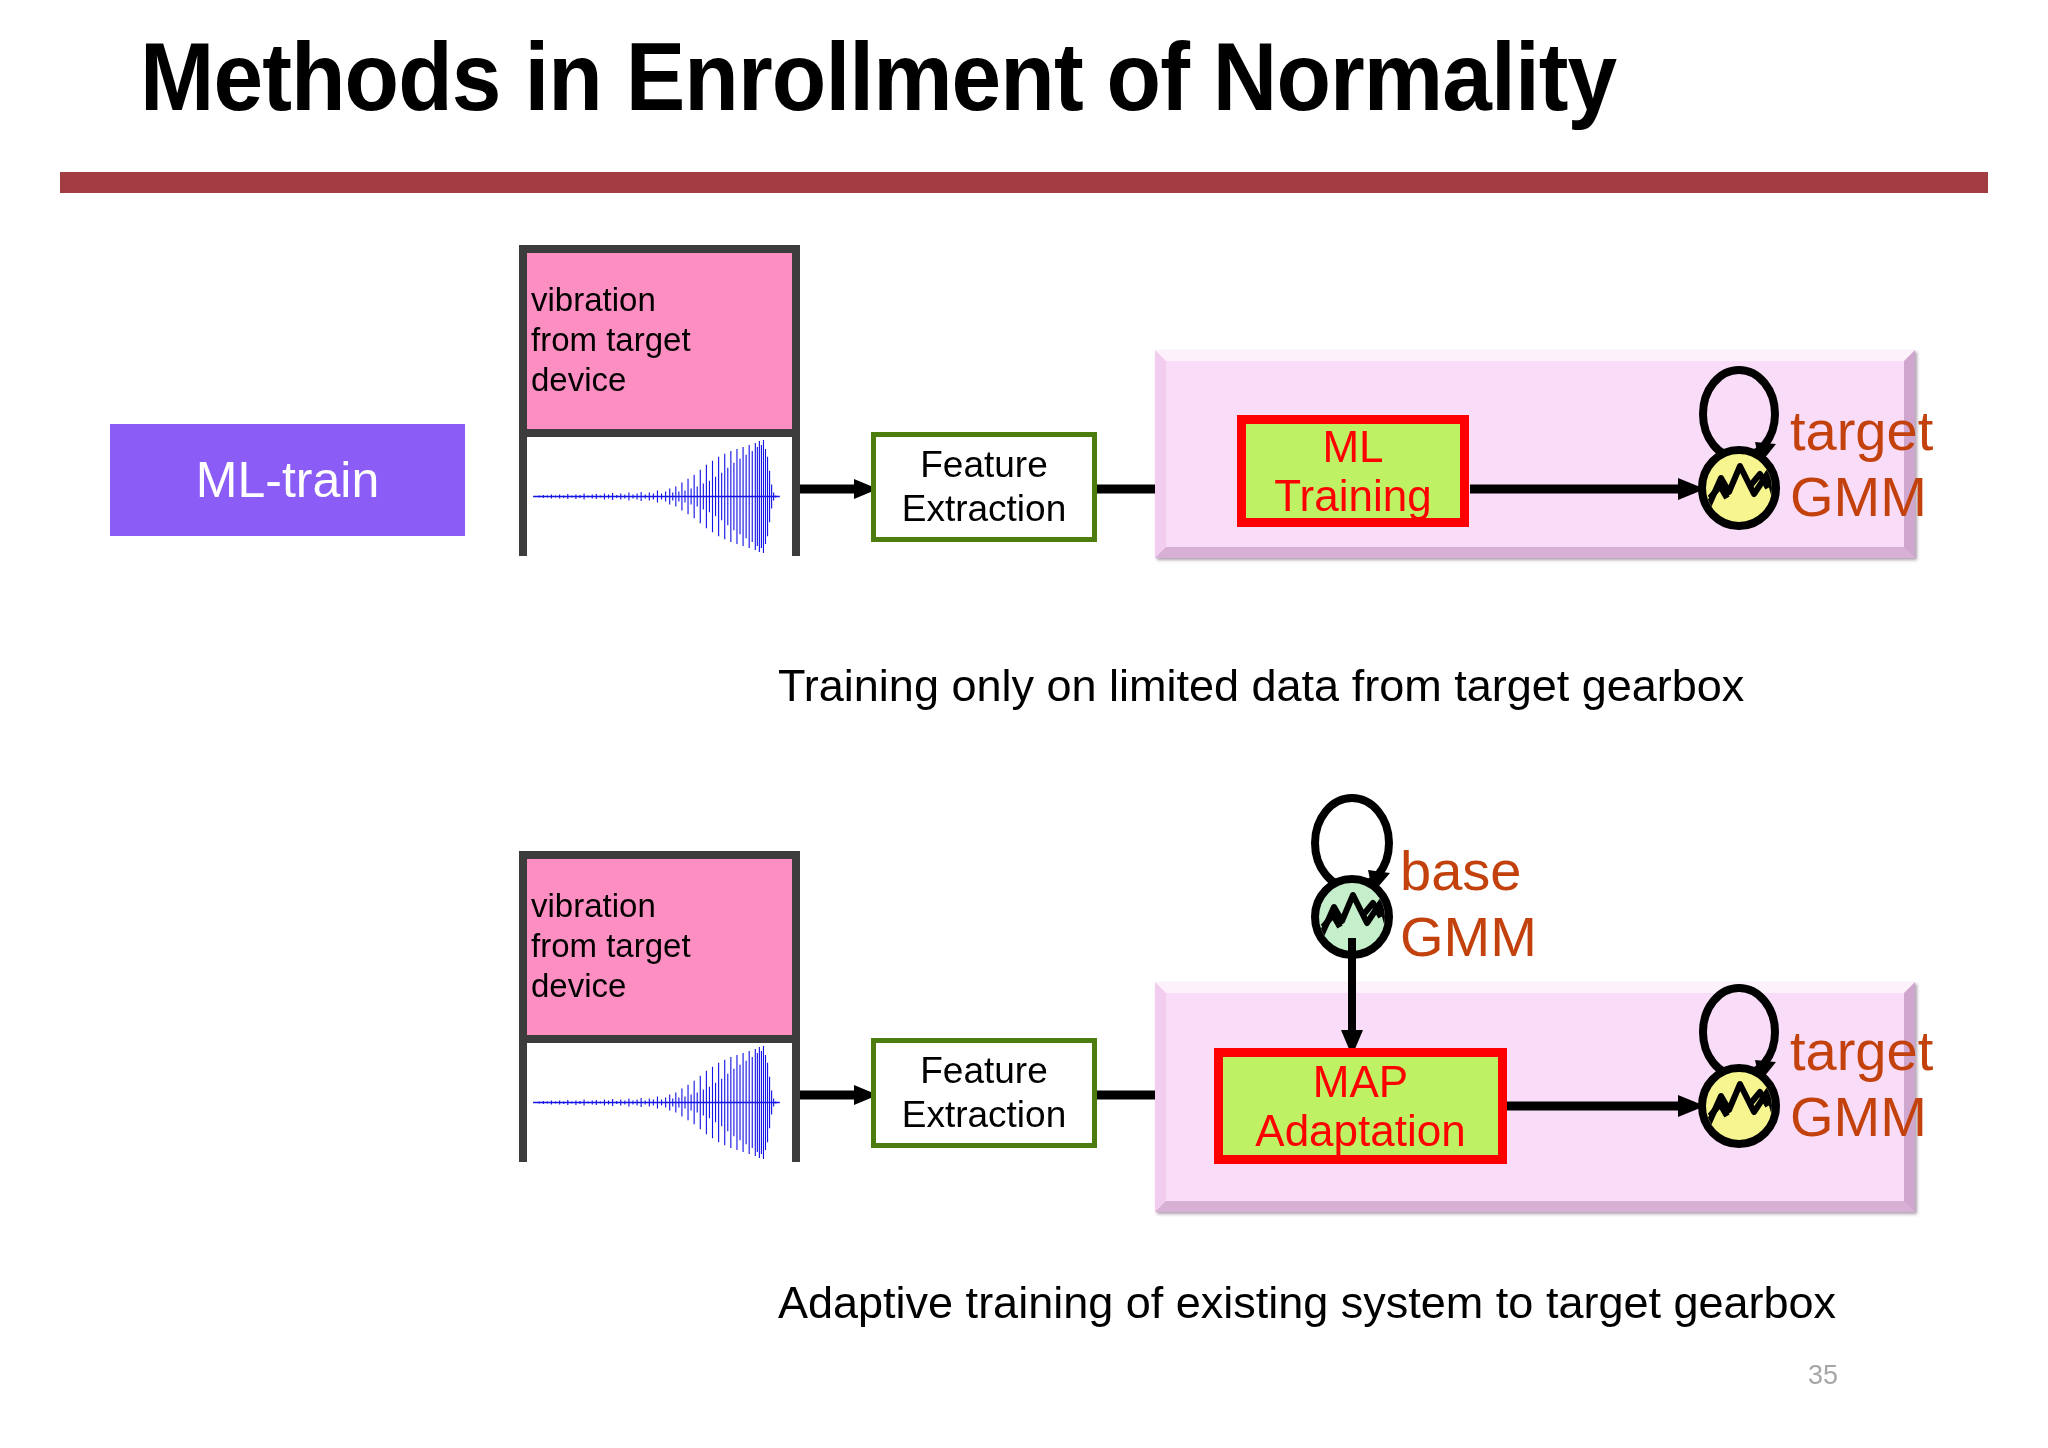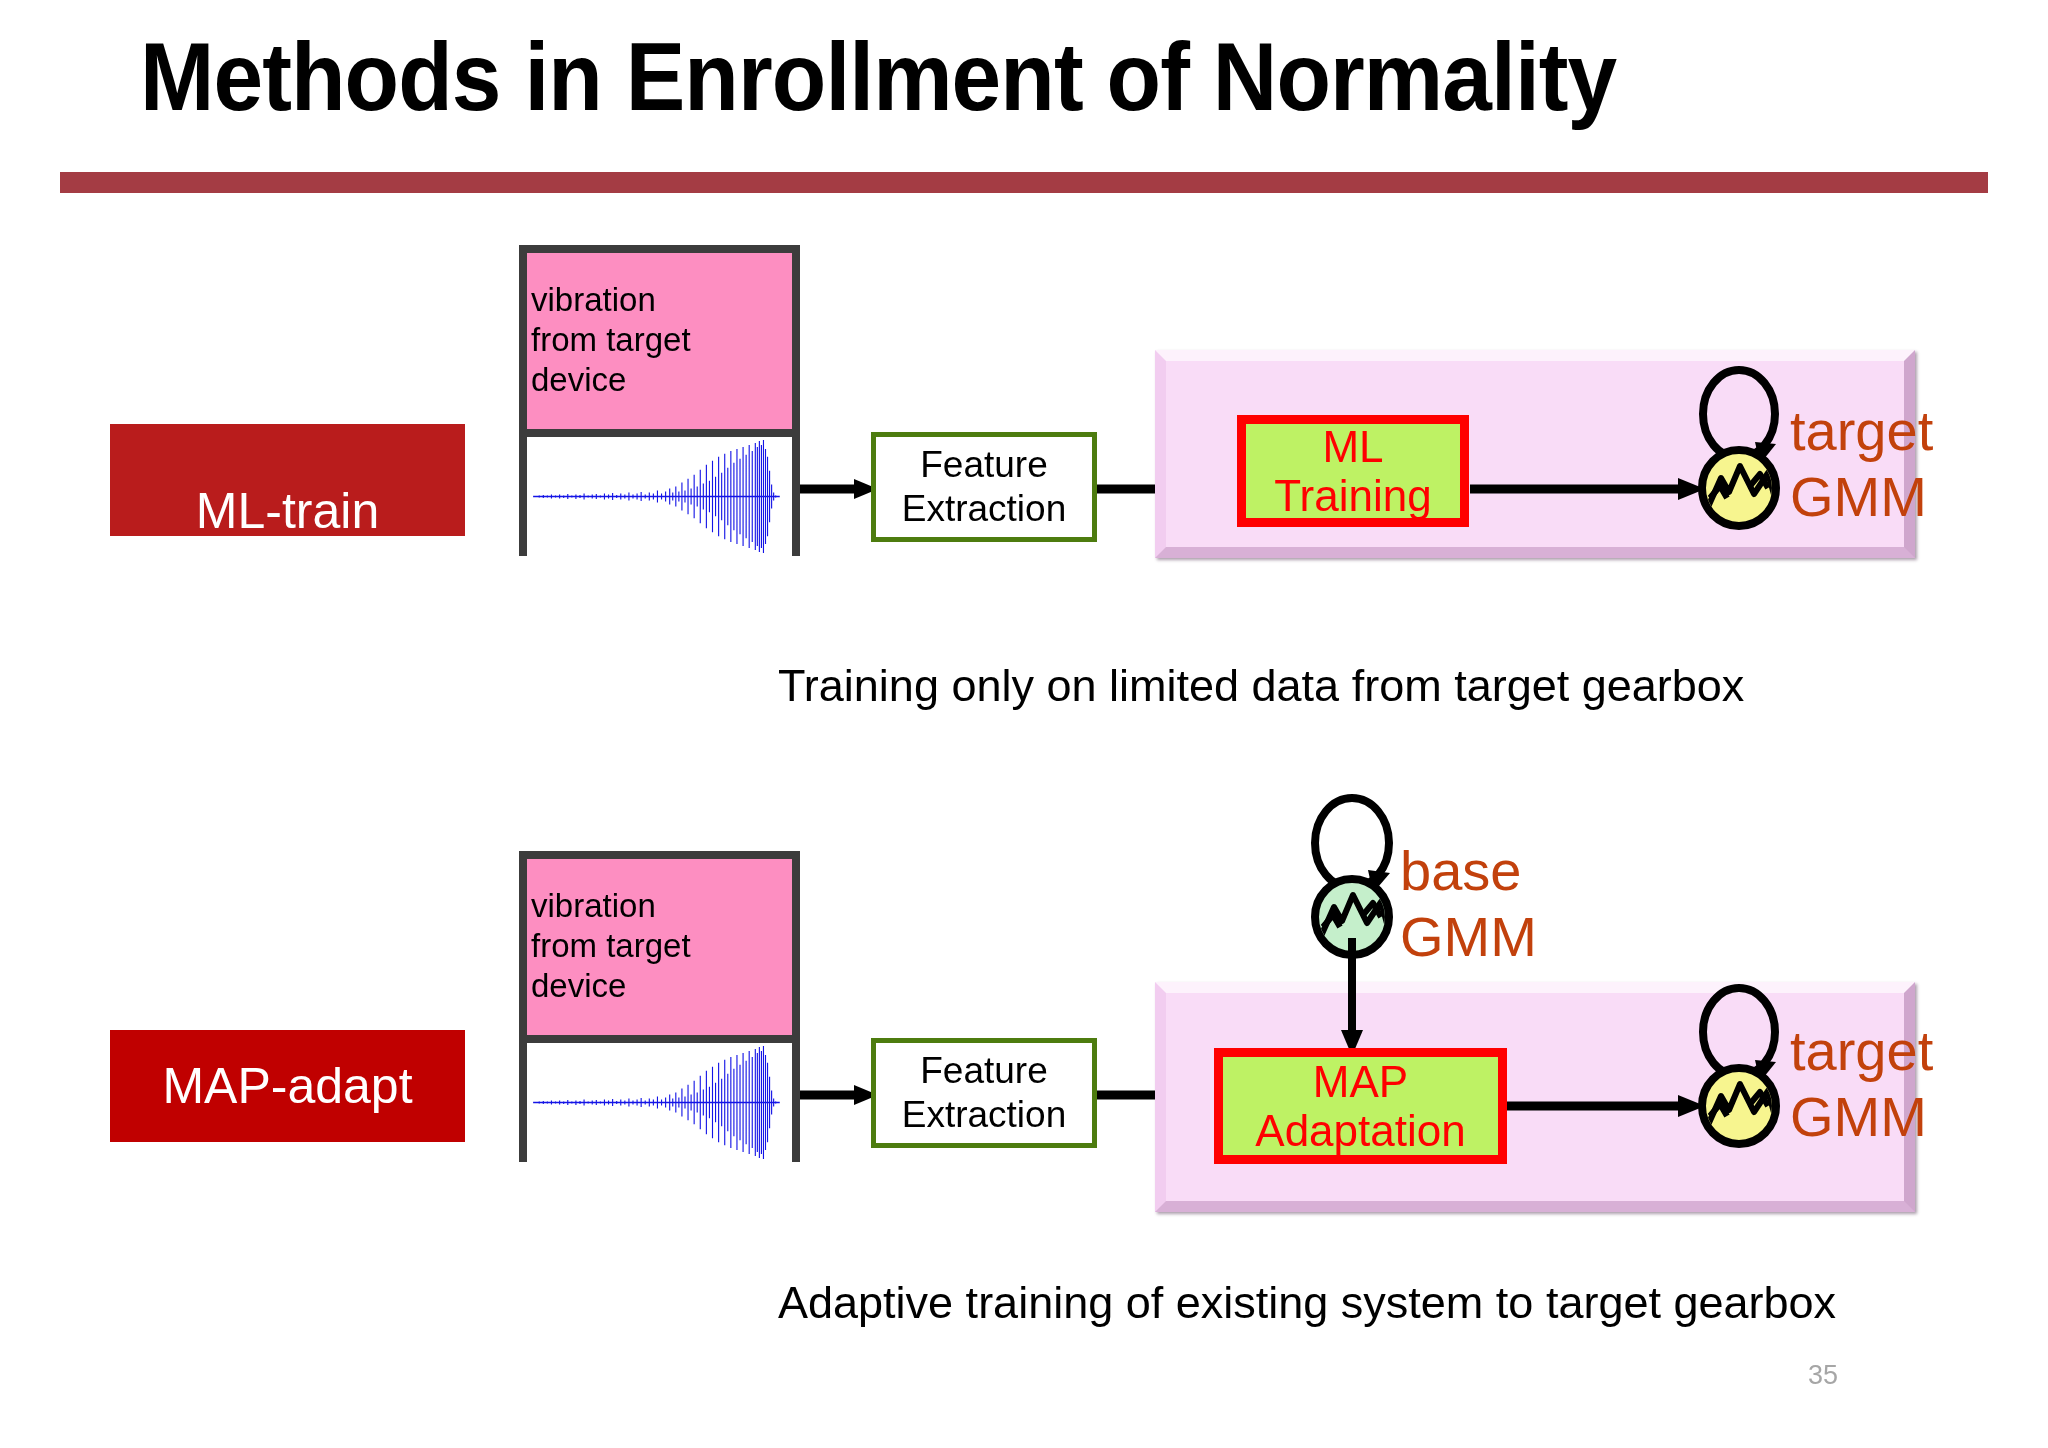--- a/index.html
+++ b/index.html
@@ -33,21 +33,21 @@
   }
 
   
   .tag{
     position:absolute;
     display:flex;align-items:center;justify-content:center;
     color:#ffffff;
     font-size:50px;
     line-height:1;
   }
-  .tag-ml   { left:110px; top:424px; width:355px; height:112px; background:#b91c1c;align-items:flex-end; }
+  .tag-ml   { left:110px; top:424px; width:355px; height:112px; background:#8b5cf6; }
   .tag-map  { left:110px; top:1030px; width:355px; height:112px; background:#c00000; }
 
   
   .vib-box{
     position:absolute;
     background:#3c3c3c;
     padding:8px;
     box-sizing:border-box;
   }
   .vib-box.one{ left:519px; top:245px; width:281px; height:311px; }
@@ -246,23 +246,20 @@
       </g>
     </svg>
   </div>
   <div class="gmm-label" style="left:1790px;top:398px;">
     <div>target</div>
     <div>GMM</div>
   </div>
 
   <div class="caption one">Training only on limited data from target gearbox</div>
 
-  <div class="tag tag-map">
-    <span>MAP-adapt</span>
-  </div>
 
   <div class="vib-box two">
     <div class="vib-label">
       <span>vibration</span>
       <span>from target</span>
       <span>device</span>
     </div>
     <div class="vib-wave">
       <svg viewBox="0 0 260 120" preserveAspectRatio="none">
         <g stroke="#1414e6" stroke-width="1.1" fill="none">

